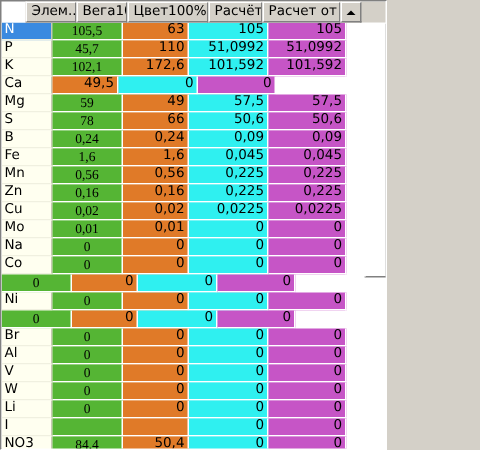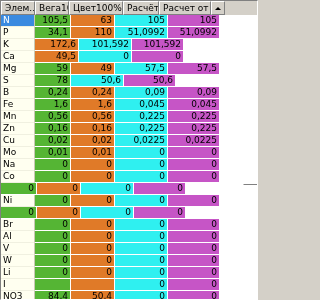--- a/index.html
+++ b/index.html
@@ -27,21 +27,21 @@
     border-top: 1px solid #808080;
     border-left: 1px solid #808080;
     border-right: 1px solid #ffffff;
     border-bottom: 1px solid #ffffff;
     overflow: hidden;
   }
 
   
   #header-row {
     position: absolute;
-    left: 0;
+    left: 16px;
     top: 0;
     height: 14px;
     width: 257px;
     display: flex;
     background: #d4d0c8;
     z-index: 5;
   }
   .hcell {
     height: 14px;
     box-sizing: border-box;
@@ -116,24 +116,25 @@
     color: #000000;
     text-align: left;
     border-right: 1px solid #c8c8b4;
     border-bottom: 1px solid #f0f0e0;
   }
   .c-elem.sel {
     background: #3a8ae0;
     color: #ffffff;
   }
   .c-vega {
-    width: 36px;
+    width: 47px;
     background: #55b534;
     color: #000000;
-    text-align: right;
+    text-align: center;
+    font-family: Liberation Serif, serif;
   }
   .c-cvet {
     width: 44px;
     background: #e07a28;
     color: #000000;
     text-align: right;
   }
   .c-raschet {
     width: 53px;
     background: #2ff0f0;
@@ -198,47 +199,49 @@
   <div id="rows-area">
       <div class="row">
         <div class="cell c-elem sel">N</div>
         <div class="cell c-vega">105,5</div>
         <div class="cell c-cvet">63</div>
         <div class="cell c-raschet">105</div>
         <div class="cell c-raschetp">105</div>
       </div>
       <div class="row">
         <div class="cell c-elem">P</div>
-        <div class="cell c-vega">34,1</div>
+        <div class="cell c-vega">45,7</div>
         <div class="cell c-cvet">110</div>
         <div class="cell c-raschet">51,0992</div>
         <div class="cell c-raschetp">51,0992</div>
       </div>
       <div class="row">
         <div class="cell c-elem">K</div>
+        <div class="cell c-vega">102,1</div>
         <div class="cell c-cvet">172,6</div>
         <div class="cell c-raschet">101,592</div>
         <div class="cell c-raschetp">101,592</div>
       </div>
       <div class="row">
         <div class="cell c-elem">Ca</div>
         <div class="cell c-cvet">49,5</div>
         <div class="cell c-raschet">0</div>
         <div class="cell c-raschetp">0</div>
       </div>
       <div class="row">
         <div class="cell c-elem">Mg</div>
         <div class="cell c-vega">59</div>
         <div class="cell c-cvet">49</div>
         <div class="cell c-raschet">57,5</div>
         <div class="cell c-raschetp">57,5</div>
       </div>
       <div class="row">
         <div class="cell c-elem">S</div>
         <div class="cell c-vega">78</div>
+        <div class="cell c-cvet">66</div>
         <div class="cell c-raschet">50,6</div>
         <div class="cell c-raschetp">50,6</div>
       </div>
       <div class="row">
         <div class="cell c-elem">B</div>
         <div class="cell c-vega">0,24</div>
         <div class="cell c-cvet">0,24</div>
         <div class="cell c-raschet">0,09</div>
         <div class="cell c-raschetp">0,09</div>
       </div>

